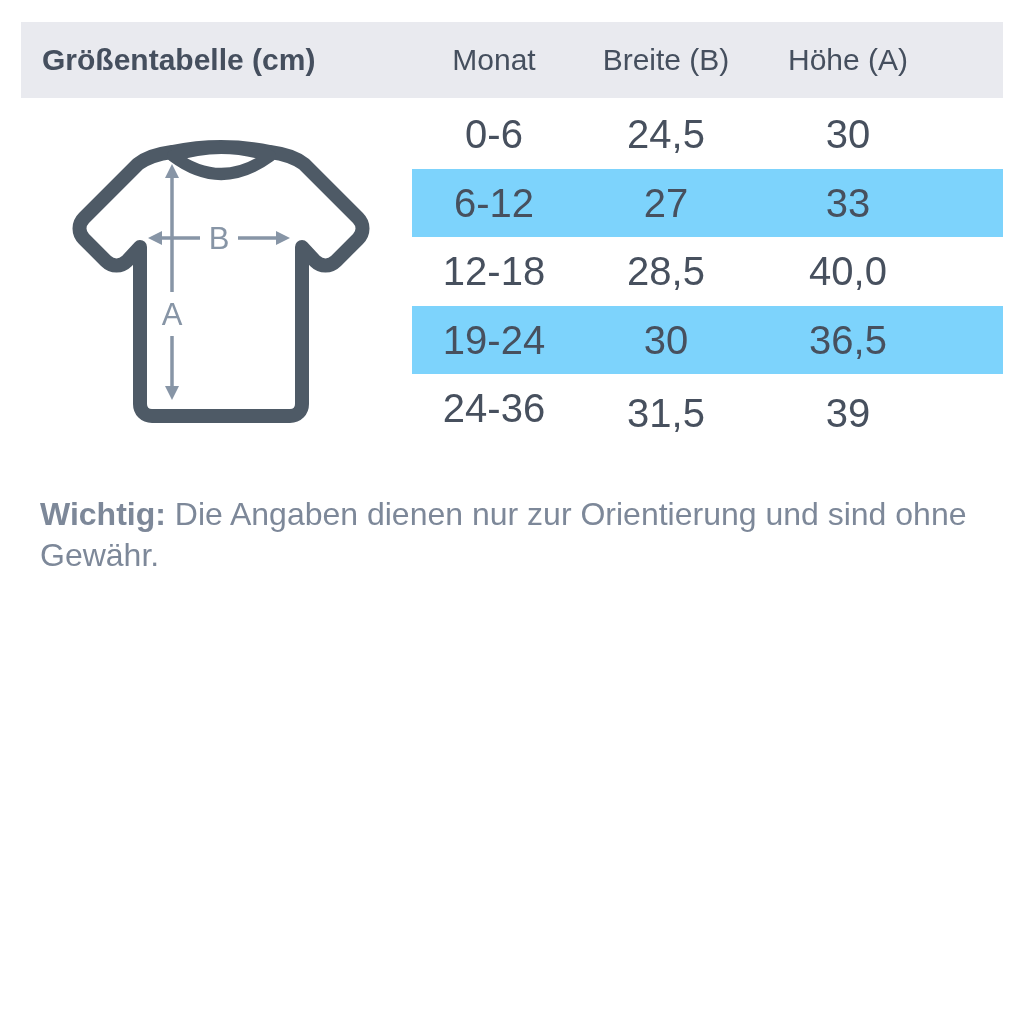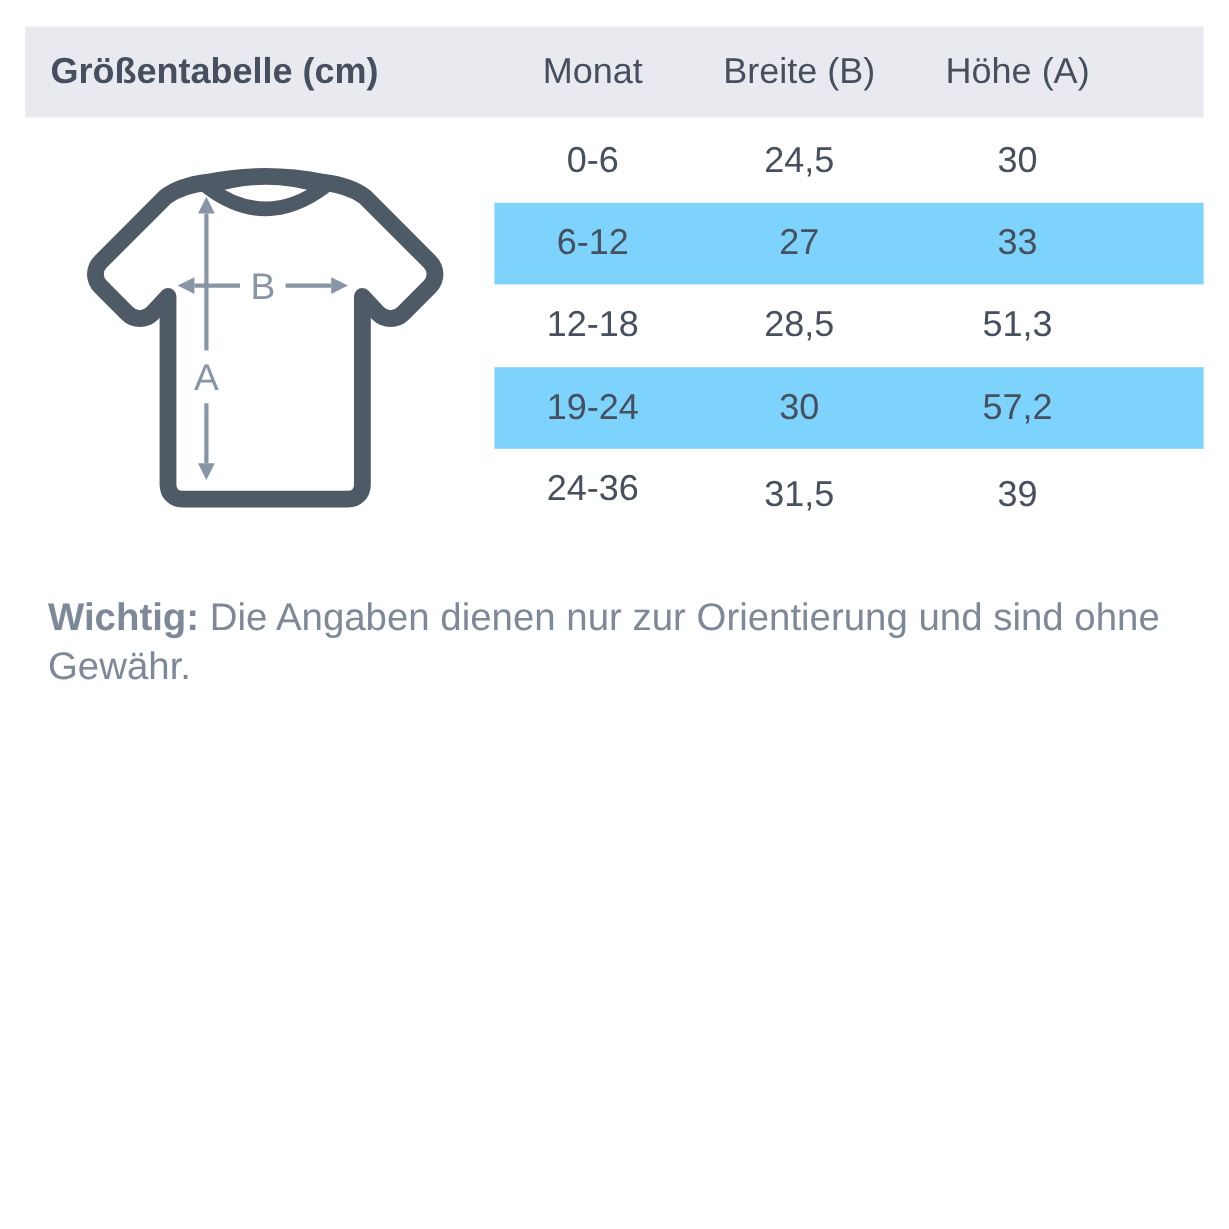--- a/index.html
+++ b/index.html
@@ -25,21 +25,21 @@
   .col-h.c2{left:535px;}
   .col-h.c3{left:717px;}
   
   .row{
     position:absolute;left:412px;width:591px;height:68.5px;
   }
   .row.striped{background:#7dd3fc;}
   .cell{
     position:absolute;top:50%;transform:translateY(-50%);
     width:160px;text-align:center;
-    font-size:30px;color:#47505e;white-space:nowrap;
+    font-size:40px;color:#47505e;white-space:nowrap;
   }
   .cell.c1{left:2px;}
   .cell.c2{left:174px;}
   .cell.c3{left:356px;}
   .cell.nudge{transform:translateY(calc(-50% + 5px));}
   
   .tshirt{position:absolute;left:68px;top:130px;width:310px;height:300px;}
   .shirt-stroke{fill:#ffffff;stroke:#4e5a66;stroke-width:14;stroke-linejoin:round;}
   .neck-stroke{fill:#ffffff;stroke:#4e5a66;stroke-width:12;stroke-linejoin:round;}
   .arrow-line{stroke:#8795a6;stroke-width:3.5;}
@@ -111,26 +111,26 @@
     <span class="cell c3">30</span>
   </div>
   <div class="row striped" style="top:168.5px;">
     <span class="cell c1">6-12</span>
     <span class="cell c2">27</span>
     <span class="cell c3">33</span>
   </div>
   <div class="row" style="top:237px;">
     <span class="cell c1">12-18</span>
     <span class="cell c2">28,5</span>
-    <span class="cell c3">51,3</span>
+    <span class="cell c3">40,0</span>
   </div>
   <div class="row striped" style="top:305.5px;">
     <span class="cell c1">19-24</span>
     <span class="cell c2">30</span>
-    <span class="cell c3">57,2</span>
+    <span class="cell c3">36,5</span>
   </div>
   <div class="row" style="top:374px;">
     <span class="cell c1">24-36</span>
     <span class="cell c2 nudge">31,5</span>
     <span class="cell c3 nudge">39</span>
   </div>
 
   <p class="note"><strong>Wichtig:</strong> <span>Die Angaben dienen nur zur Orientierung und sind ohne Gewähr.</span><br></p>
 
 </div>

